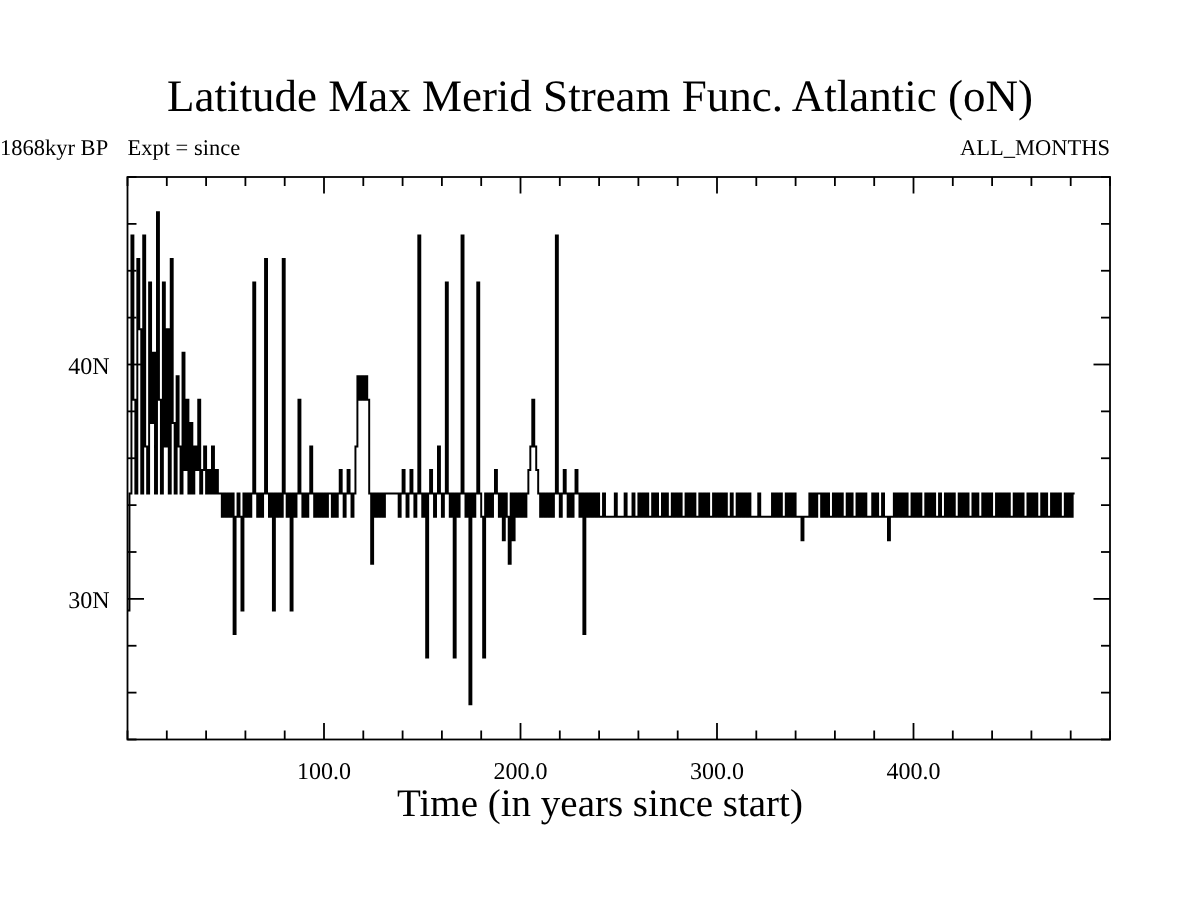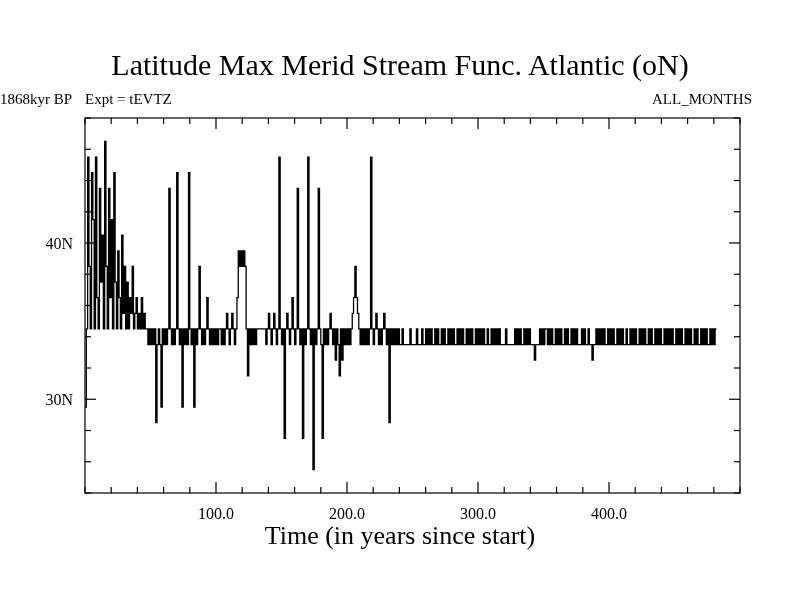--- a/index.html
+++ b/index.html
@@ -32,21 +32,21 @@
   }
   .hdr {
     position: absolute;
     top: 91px;
     font-size: 15px;
     font-family: "Liberation Serif", "DejaVu Serif", serif;
     white-space: nowrap;
   }
   .hdr-left  { left: 85px; }
   .hdr-mid   { left: 0; width: 800px; text-align: left; }
-  .hdr-right { left: 740px; transform: translateX(-100%); margin-left: 12px; }
+  .hdr-right { left: 740px; transform: translateX(-100%); }
   .xlabel {
     position: absolute;
     left: 0;
     top: 521px;
     width: 800px;
     text-align: center;
     font-size: 26px;
     white-space: nowrap;
   }
   svg#plot {
@@ -61,21 +61,21 @@
     fill: #000000;
   }
 </style>
 </head>
 <body>
 
 <div id="figure">
 
   <div class="title">Latitude Max Merid Stream Func. Atlantic (oN)</div>
 
-  <div class="hdr hdr-left">Expt = tEVTZ</div>
+  <div class="hdr hdr-left">Expt = since</div>
   <div class="hdr hdr-mid">1868kyr BP</div>
   <div class="hdr hdr-right">ALL_MONTHS</div>
 
   <svg id="plot" width="800" height="600">
     <g>
         <line x1="85" y1="493" x2="85" y2="487" stroke="#000" stroke-width="1.2"></line>
         <line x1="85" y1="118" x2="85" y2="124" stroke="#000" stroke-width="1.2"></line>
         <line x1="111.2" y1="493" x2="111.2" y2="487" stroke="#000" stroke-width="1.2"></line>
         <line x1="111.2" y1="118" x2="111.2" y2="124" stroke="#000" stroke-width="1.2"></line>
         <line x1="137.4" y1="493" x2="137.4" y2="487" stroke="#000" stroke-width="1.2"></line>

